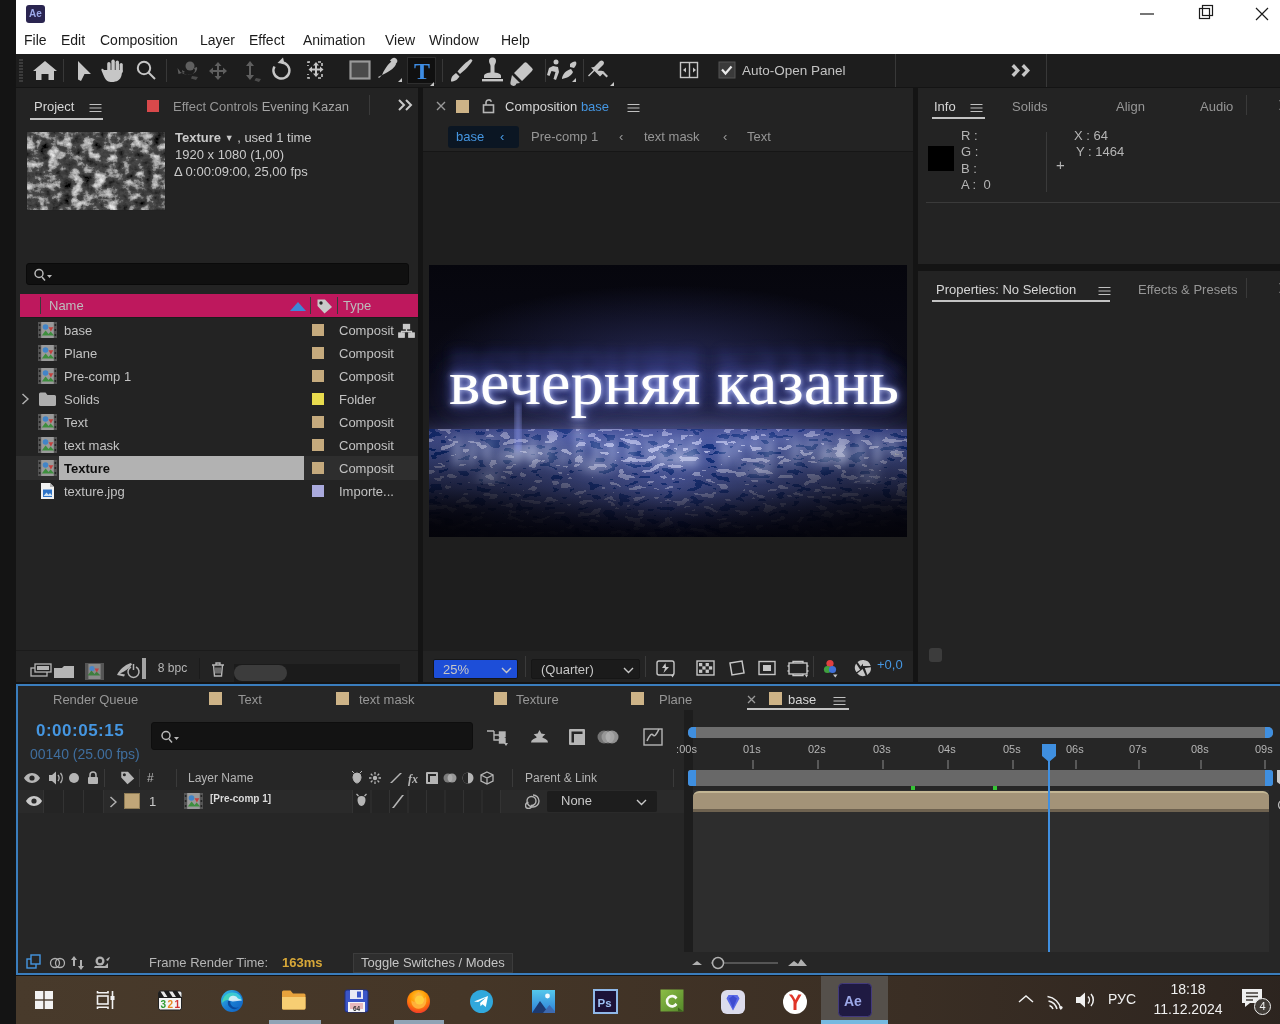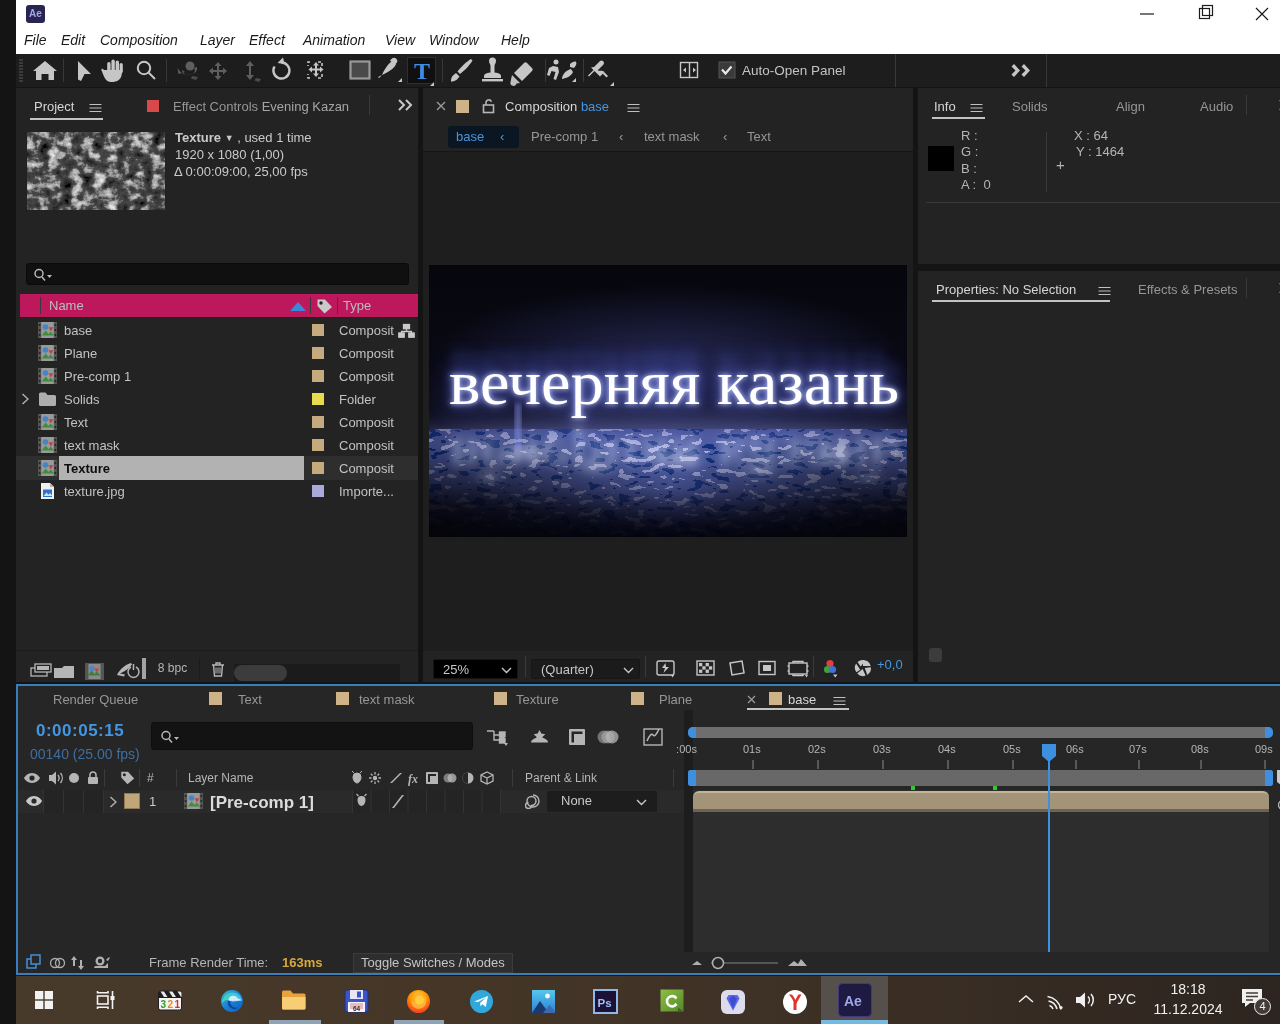--- a/index.html
+++ b/index.html
@@ -4,21 +4,21 @@
 <style>
 * { margin:0; padding:0; box-sizing:border-box; }
 html,body { width:1280px; height:1024px; overflow:hidden; background:#141414; font-family:"Liberation Sans",sans-serif; }
 .abs { position:absolute; }
 #app { position:relative; width:1280px; height:1024px;margin-left:16px; }
 svg { display:block; }
 
 
 #titlebar { left:0; top:0; width:1280px; height:28px; background:#ffffff; }
 #menubar { left:0; top:28px; width:1280px; height:26px; background:#ffffff; }
-.menuitem { position:absolute; top:4px; color:#1b1b1b; font-size:14px;font-style:italic; }
+.menuitem { position:absolute; top:4px; color:#1b1b1b; font-size:14px; }
 #titletext { position:absolute; left:36px; top:5px; color:#1b1b1b; font-size:14px; }
 #aeicon { position:absolute; left:10px; top:5px; width:19px; height:18px; background:#2a2550; border-radius:3px; color:#9da9e8; font-size:10px; font-weight:bold; text-align:center; line-height:18px; }
 
 
 #toolbar { left:0; top:54px; width:1280px; height:33px; background:#1d1d1d; }
 
 
 .panel { position:absolute; background:#232323; }
 .tabactive { color:#d6d6d6; font-size:13px; }
 .tabinactive { color:#969696; font-size:13px; }
@@ -476,21 +476,21 @@
 
       <g>
         <text x="245" y="139" text-anchor="middle" font-family="'Liberation Serif',serif" font-size="64" fill="#4a55d8" textLength="450" lengthAdjust="spacingAndGlyphs" filter="url(#blur18)" opacity="0.95">вечерняя казань</text>
         <text x="245" y="139" text-anchor="middle" font-family="'Liberation Serif',serif" font-size="64" fill="#7e8cf2" textLength="450" lengthAdjust="spacingAndGlyphs" filter="url(#blur7)">вечерняя казань</text>
         <text x="245" y="139" text-anchor="middle" font-family="'Liberation Serif',serif" font-size="64" fill="#c9d2ff" textLength="450" lengthAdjust="spacingAndGlyphs" filter="url(#blur3)" opacity="0.9">вечерняя казань</text>
         <text x="245" y="139" text-anchor="middle" font-family="'Liberation Serif',serif" font-size="64" fill="#ffffff" textLength="450" lengthAdjust="spacingAndGlyphs" filter="url(#blur1)">вечерняя казань</text>
       </g>
     </svg>
 
     <div class="abs" style="left:0;top:563px;width:490px;height:31px;background:#232323">
-      <div class="abs" style="left:10px;top:8px;width:85px;height:20px;background:#000000;border:1px solid #161616;border-radius:2px">
+      <div class="abs" style="left:10px;top:8px;width:85px;height:20px;background:#1d4ed8;border:1px solid #161616;border-radius:2px">
         <span style="position:absolute;left:9px;top:2px;color:#c6c6c6;font-size:13px">25%</span>
         <svg class="abs" style="left:67px;top:7px" width="11" height="7">
             <path d="M1 1 l4.5 4.5 L10 1" stroke="#c6c6c6" stroke-width="1.4" fill="none"></path>
           </svg>
       </div>
       <div class="abs" style="left:102px;top:5px;width:1px;height:21px;background:#3a3a3a"></div>
       <div class="abs" style="left:108px;top:8px;width:109px;height:20px;background:#1b1b1b;border:1px solid #161616;border-radius:2px">
         <span style="position:absolute;left:9px;top:2px;color:#c6c6c6;font-size:13px">(Quarter)</span>
         <svg class="abs" style="left:91px;top:7px" width="11" height="7">
             <path d="M1 1 l4.5 4.5 L10 1" stroke="#c6c6c6" stroke-width="1.4" fill="none"></path>
@@ -692,21 +692,21 @@
     <div class="abs" style="left:47px;top:106px;width:1px;height:23px;background:#333"></div>
     <div class="abs" style="left:67px;top:106px;width:1px;height:23px;background:#333"></div>
     <svg class="abs" style="left:93px;top:112px" width="8" height="12" viewBox="0 0 8 12">
         <path d="M1.5 1 L7 6 L1.5 11" stroke="#b0b0b0" stroke-width="1.5" fill="none"></path>
       </svg>
     <div class="abs" style="left:108px;top:109px;width:16px;height:16px;background:#c0a678;border:1px solid #8f7c55"></div>
     <div class="abs" style="left:133px;top:110px;color:#c9c9c9;font-size:13px">1</div>
     <svg class="abs" style="left:168px;top:109px" width="19" height="16">
         <use href="#compicon"></use>
       </svg>
-    <div class="abs" style="left:194px;top:109px;color:#dcdcdc;font-size:17px;font-weight:bold">[Pre-comp 1]</div>
+    <div class="abs" style="left:194px;top:109px;color:#dcdcdc;font-size:10px;font-weight:bold">[Pre-comp 1]</div>
     <div class="abs" style="left:336px;top:106px;width:148px;height:23px;background:#242424"></div>
     <svg class="abs" style="left:336px;top:106px" width="149" height="23" viewBox="0 0 149 23">
       <g stroke="#333" stroke-width="1">
           <path d="M0.5 0 v23 M19 0 v23 M37.5 0 v23 M56 0 v23 M74.5 0 v23 M93 0 v23 M111.5 0 v23 M130 0 v23 M148.5 0 v23"></path>
         </g>
       <path d="M9.5 6 a4 4 0 0 1 4 4 c0 3-2 6-4 6 s-4-3-4-6 a4 4 0 0 1 4-4 Z" fill="#b5b5b5"></path>
       <path d="M6.5 6 l-2-2 M12.5 6 l2-2" stroke="#b5b5b5" stroke-width="1.2"></path>
       <path d="M40 18 L50 5 l2 0 -10 13 Z" fill="#b5b5b5"></path>
     </svg>
     <svg class="abs" style="left:509px;top:109px" width="16" height="16" viewBox="0 0 16 16">

